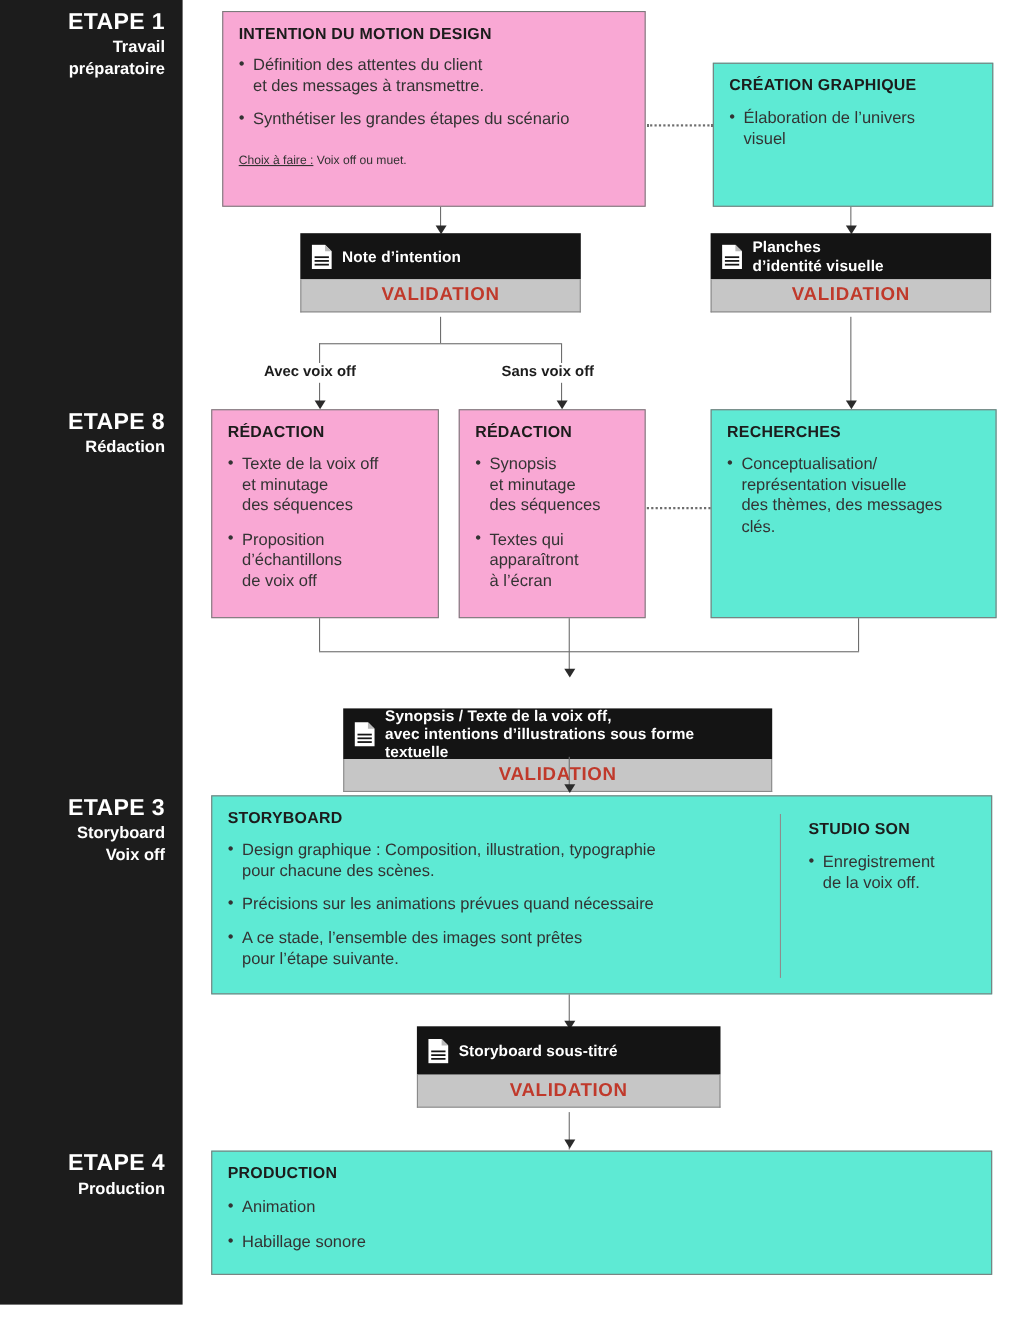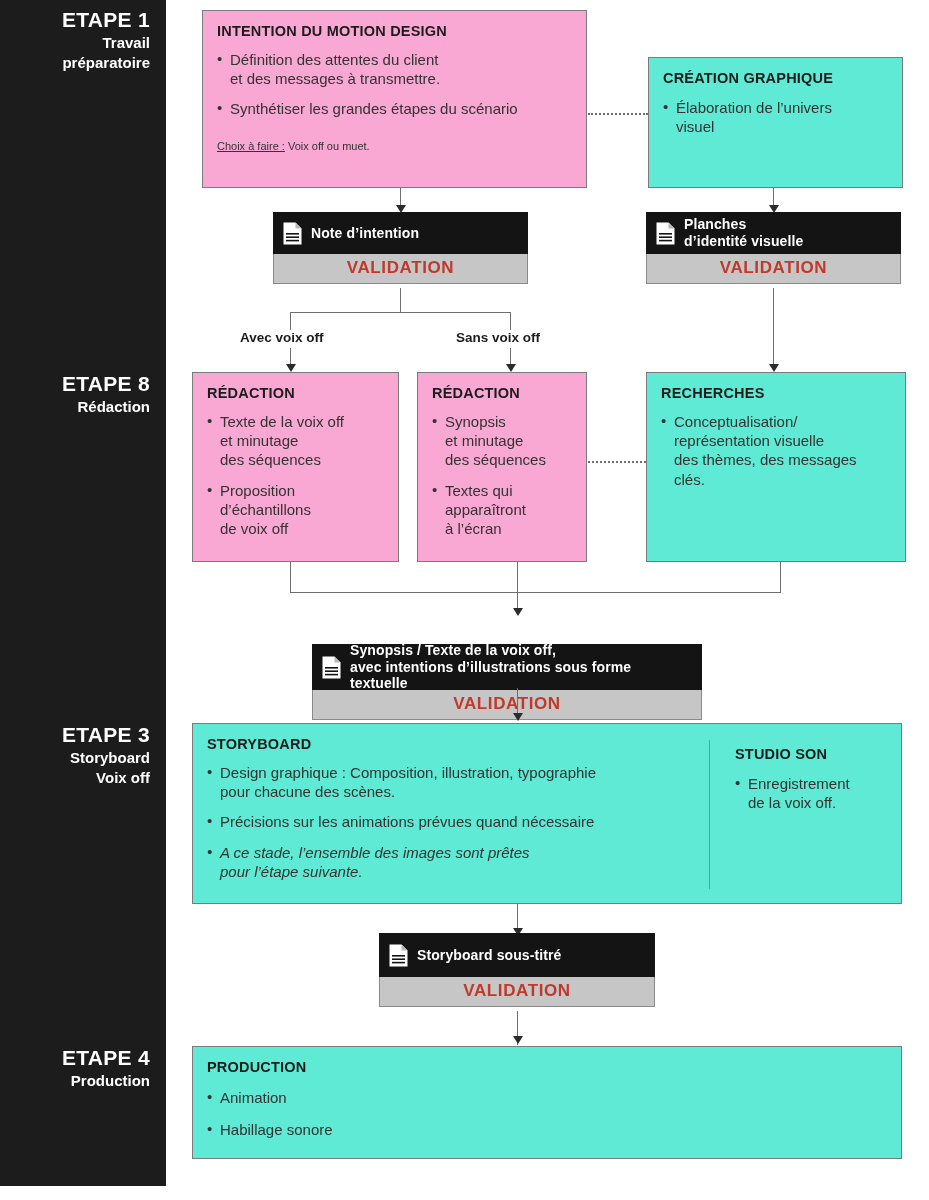--- a/index.html
+++ b/index.html
@@ -217,21 +217,21 @@
 
 <div class="ln vln" style="left:517px;top:688px;height:32px;"></div>
 <div class="arr" style="left:513px;top:713px;"></div>
 
 <div class="box light" style="left:192px;top:723px;width:710px;height:181px;padding:12px 14px;">
   <div class="title">STORYBOARD</div>
   <ul style="width:490px;">
     <li style="margin-top:11px;white-space:pre-line;">Design graphique : Composition, illustration, typographie
 pour chacune des scènes.</li>
     <li style="margin-top:11px;white-space:pre-line;">Précisions sur les animations prévues quand nécessaire</li>
-    <li style="margin-top:11px;white-space:pre-line;font-style:italic;">A ce stade, l’ensemble des images sont prêtes
+    <li style="margin-top:11px;white-space:pre-line;">A ce stade, l’ensemble des images sont prêtes
 pour l’étape suivante.</li>
   </ul>
   <div class="divider" style="left:516px;top:16px;height:149px;"></div>
   <div style="position:absolute;left:542px;top:22px;width:160px;">
     <div class="title">STUDIO SON</div>
     <ul>
       <li style="margin-top:12px;white-space:pre-line;">Enregistrement
 de la voix off.</li>
     </ul>
   </div>

